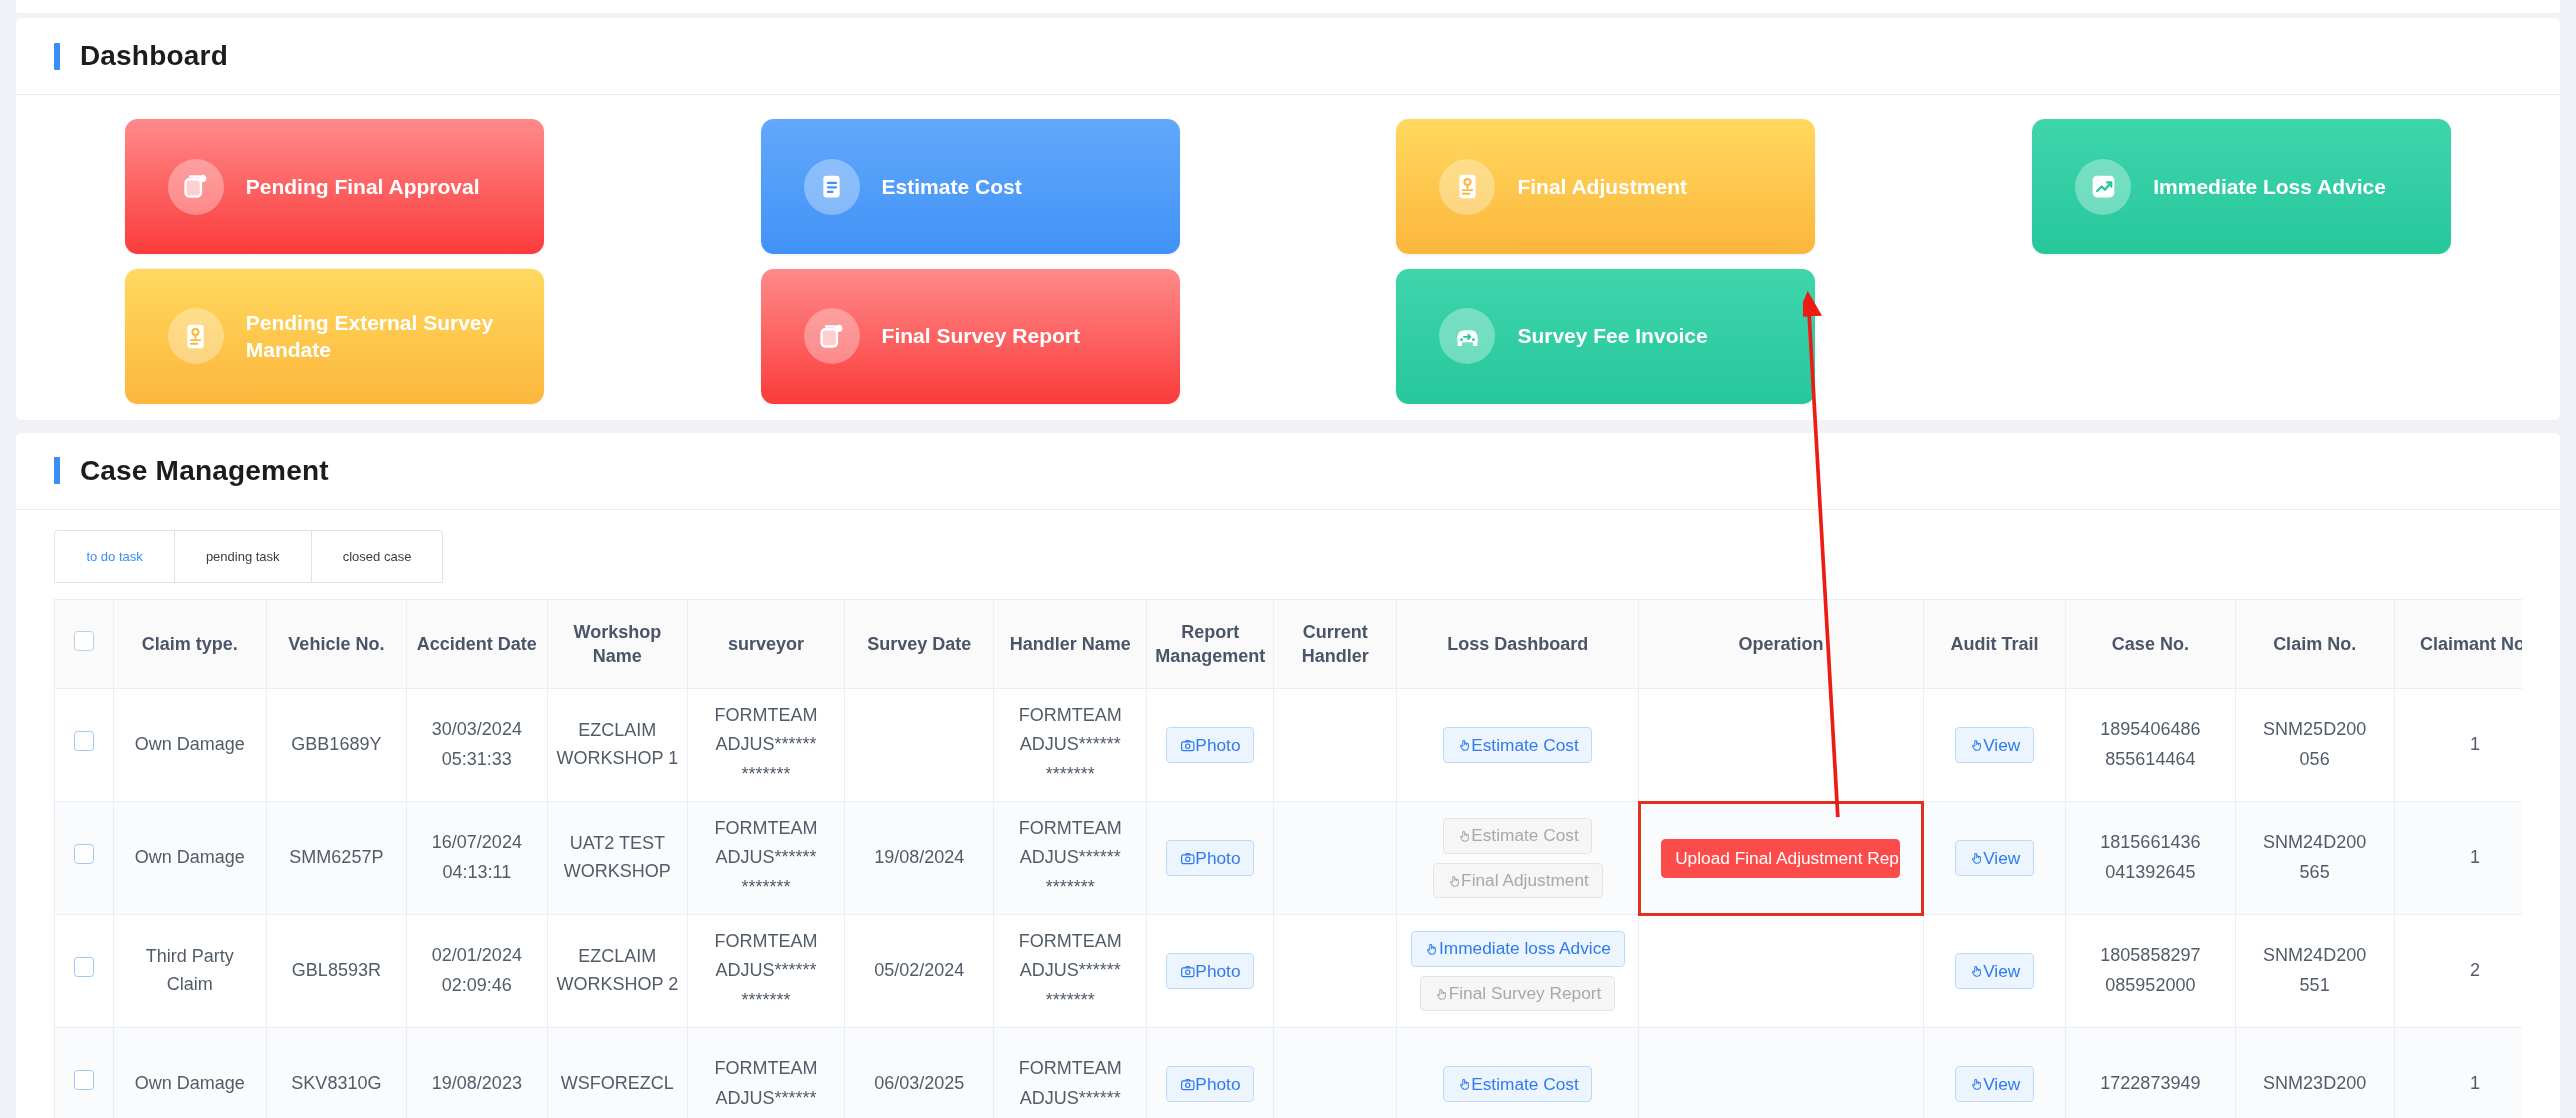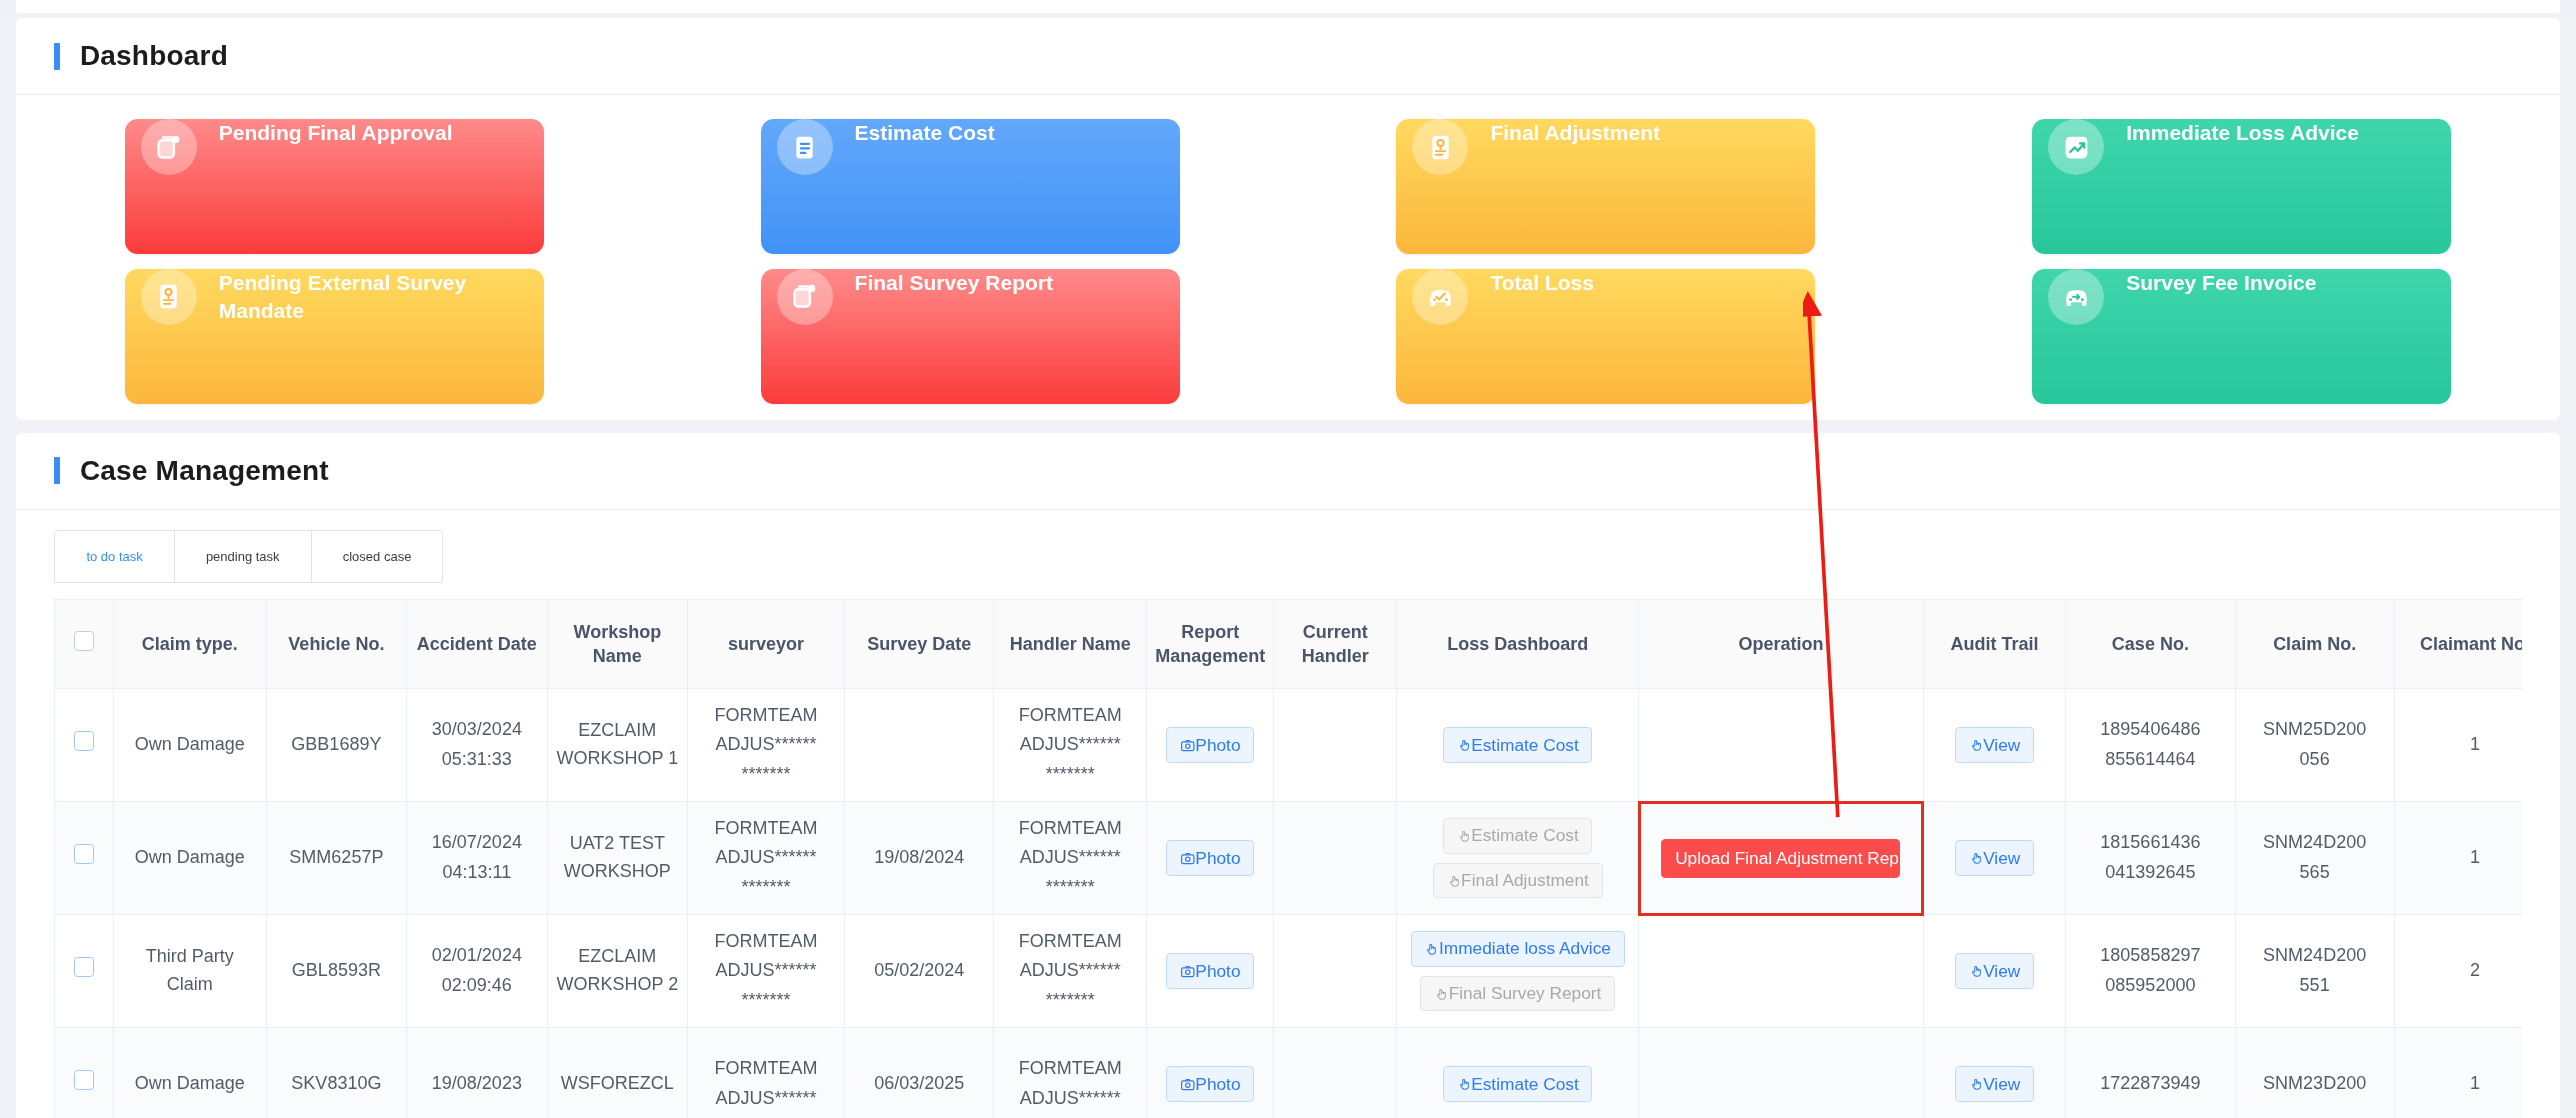--- a/index.html
+++ b/index.html
@@ -35,22 +35,22 @@
   .cards-grid {
     display:grid;
     grid-template-columns: repeat(4, 1fr);
     row-gap: 14.6px;
     padding: 0 0 0 0;
   }
   .card-cell { display:flex; justify-content:center; }
   .card {
     width: 419px; height: 135px;
     border-radius: 12.7px;
-    display:flex; 
-    padding-left: 16px;
+    display:flex; align-items:center;
+    padding-left: 43px;
     color:#ffffff;
     box-shadow: 0 0.9px 2.7px rgba(0,0,0,.07);
     cursor:pointer;
   }
   .card .icon-circle {
     width: 56px; height: 56px; border-radius: 50%;
     background: rgba(255,255,255,.32);
     display:flex; align-items:center; justify-content:center;
     flex: 0 0 56px;
     margin-right: 22px;
@@ -243,34 +243,20 @@
               <svg viewBox="0 0 32 32" fill="none">
                 <rect x="5" y="8" width="17" height="19" rx="4" stroke="#fff" stroke-width="2.6" fill="rgba(255,255,255,.55)"></rect>
                 <path d="M10 5h10" stroke="#fff" stroke-width="2.6" stroke-linecap="round"></path>
                 <circle cx="24" cy="7" r="4" fill="#fff"></circle>
               </svg>
             </div>
             <div class="card-label">Final Survey Report</div>
           </div>
         </div>
         <div class="card-cell">
-          <div class="card c-amber">
-            <div class="icon-circle">
-              <svg viewBox="0 0 32 32" fill="none">
-                <path d="M5 22v3.2a1.4 1.4 0 001.4 1.4h2.2A1.4 1.4 0 0010 25.2V22M22 22v3.2a1.4 1.4 0 001.4 1.4h2.2a1.4 1.4 0 001.4-1.4V22" fill="#fff"></path>
-                <path d="M4.5 20.5c0-4.2 1.2-7.6 2.4-9.2C8 9.9 11.3 9.2 16 9.2s8 .7 9.1 2.1c1.2 1.6 2.4 5 2.4 9.2 0 1-.8 1.8-1.8 1.8H6.3a1.8 1.8 0 01-1.8-1.8z" fill="#fff"></path>
-                <path d="M11.5 16.2l3 3 6-6.2" stroke="#fcb63c" stroke-width="2.3" stroke-linecap="round" stroke-linejoin="round"></path>
-                <circle cx="9.5" cy="19.5" r="1.5" fill="#fcb63c"></circle>
-                <circle cx="22.5" cy="19.5" r="1.5" fill="#fcb63c"></circle>
-              </svg>
-            </div>
-            <div class="card-label">Total Loss</div>
-          </div>
-        </div>
-        <div class="card-cell">
           <div class="card c-green">
             <div class="icon-circle">
               <svg viewBox="0 0 32 32" fill="none">
                 <path d="M5 22v3.2a1.4 1.4 0 001.4 1.4h2.2A1.4 1.4 0 0010 25.2V22M22 22v3.2a1.4 1.4 0 001.4 1.4h2.2a1.4 1.4 0 001.4-1.4V22" fill="#fff"></path>
                 <path d="M4.5 20.5c0-4.2 1.2-7.6 2.4-9.2C8 9.9 11.3 9.2 16 9.2s8 .7 9.1 2.1c1.2 1.6 2.4 5 2.4 9.2 0 1-.8 1.8-1.8 1.8H6.3a1.8 1.8 0 01-1.8-1.8z" fill="#fff"></path>
                 <path d="M12 16.4h7m-2.3-2.4l2.4 2.4-2.4 2.4" stroke="#27c79c" stroke-width="2.1" stroke-linecap="round" stroke-linejoin="round"></path>
                 <circle cx="9.5" cy="19.5" r="1.5" fill="#27c79c"></circle>
                 <circle cx="22.5" cy="19.5" r="1.5" fill="#27c79c"></circle>
               </svg>
             </div>

